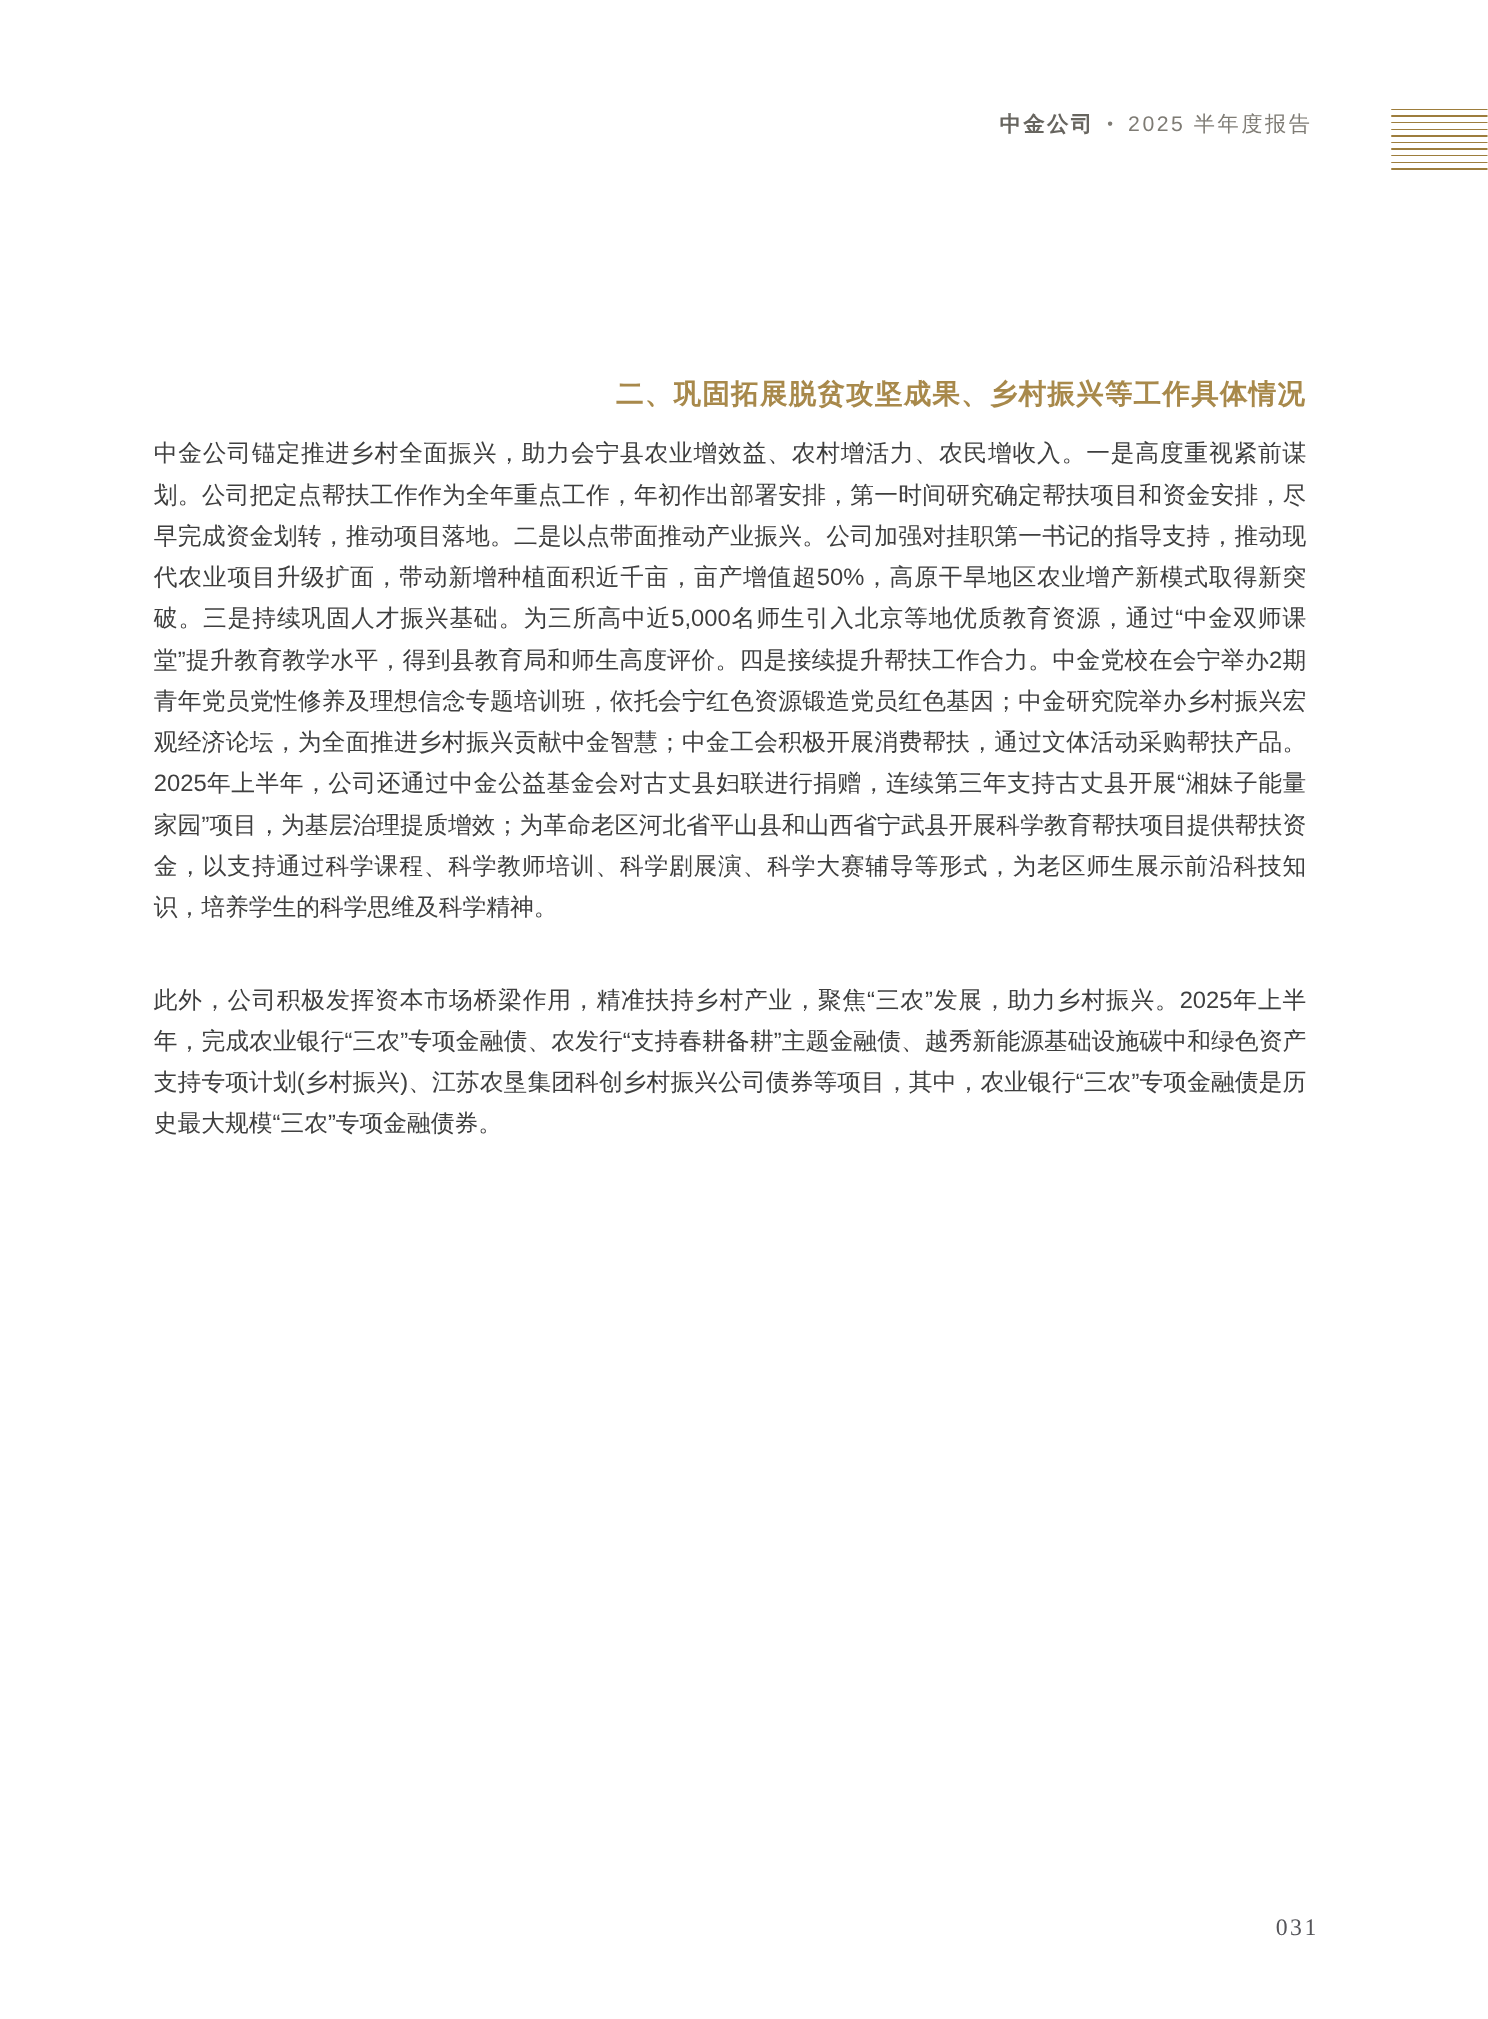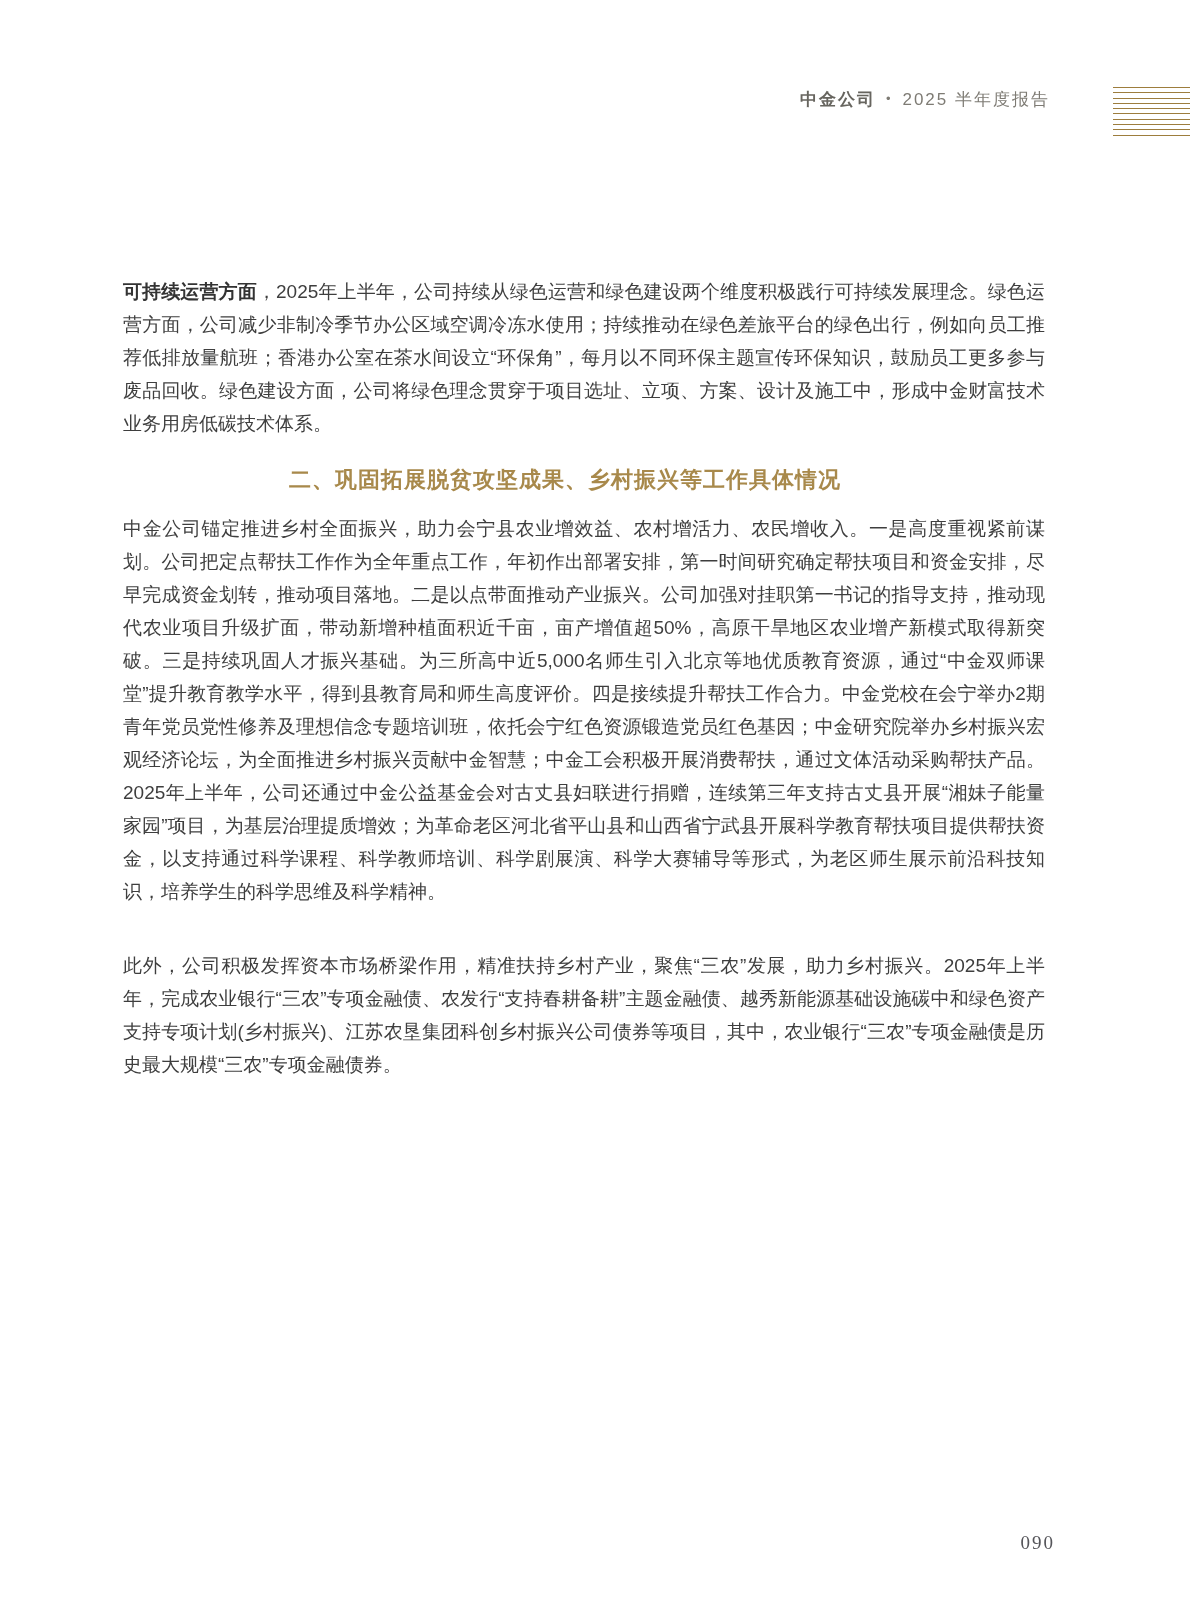--- a/index.html
+++ b/index.html
@@ -69,21 +69,21 @@
   .body-para strong { font-weight: bold; color: #333333; }
   .p-gap-small { margin-top: 26px; }
   .section-heading {
     margin-top: 24px;
     margin-left: -38px;
     margin-bottom: 16px;
     font-size: 22px;
     line-height: 32px;
     font-weight: bold;
     color: var(--accent, #a8894b);
-    text-align: center;
+    text-align: right;
     letter-spacing: 1px;
   }
   .p-gap { margin-top: 41px; }
 
   
   .page-number {
     position: absolute;
     top: 1532px;
     right: 135px;
     font-family: "Liberation Serif", serif;
@@ -98,26 +98,25 @@
 <div class="page">
 
   <div class="header">
     <span class="company">中金公司</span><span class="dot">•</span><span class="report">2025 半年度报告</span>
   </div>
 
   <div class="stripes"></div>
 
   <div class="content">
 
-    <p class="body-para"><strong>可持续运营方面</strong><span>，2025年上半年，公司持续从绿色运营和绿色建设两个维度积极践行可持续发展理念。绿色运营方面，公司减少非制冷季节办公区域空调冷冻水使用；持续推动在绿色差旅平台的绿色出行，例如向员工推荐低排放量航班；香港办公室在茶水间设立“环保角”，每月以不同环保主题宣传环保知识，鼓励员工更多参与废品回收。绿色建设方面，公司将绿色理念贯穿于项目选址、立项、方案、设计及施工中，形成中金财富技术业务用房低碳技术体系。</span></p>
 
 
     <h2 class="section-heading">二、巩固拓展脱贫攻坚成果、乡村振兴等工作具体情况</h2>
 
     <p class="body-para">中金公司锚定推进乡村全面振兴，助力会宁县农业增效益、农村增活力、农民增收入。一是高度重视紧前谋划。公司把定点帮扶工作作为全年重点工作，年初作出部署安排，第一时间研究确定帮扶项目和资金安排，尽早完成资金划转，推动项目落地。二是以点带面推动产业振兴。公司加强对挂职第一书记的指导支持，推动现代农业项目升级扩面，带动新增种植面积近千亩，亩产增值超50%，高原干旱地区农业增产新模式取得新突破。三是持续巩固人才振兴基础。为三所高中近5,000名师生引入北京等地优质教育资源，通过“中金双师课堂”提升教育教学水平，得到县教育局和师生高度评价。四是接续提升帮扶工作合力。中金党校在会宁举办2期青年党员党性修养及理想信念专题培训班，依托会宁红色资源锻造党员红色基因；中金研究院举办乡村振兴宏观经济论坛，为全面推进乡村振兴贡献中金智慧；中金工会积极开展消费帮扶，通过文体活动采购帮扶产品。2025年上半年，公司还通过中金公益基金会对古丈县妇联进行捐赠，连续第三年支持古丈县开展“湘妹子能量家园”项目，为基层治理提质增效；为革命老区河北省平山县和山西省宁武县开展科学教育帮扶项目提供帮扶资金，以支持通过科学课程、科学教师培训、科学剧展演、科学大赛辅导等形式，为老区师生展示前沿科技知识，培养学生的科学思维及科学精神。</p>
 
     <p class="body-para p-gap">此外，公司积极发挥资本市场桥梁作用，精准扶持乡村产业，聚焦“三农”发展，助力乡村振兴。2025年上半年，完成农业银行“三农”专项金融债、农发行“支持春耕备耕”主题金融债、越秀新能源基础设施碳中和绿色资产支持专项计划(乡村振兴)、江苏农垦集团科创乡村振兴公司债券等项目，其中，农业银行“三农”专项金融债是历史最大规模“三农”专项金融债券。</p>
 
   </div>
 
-  <div class="page-number">090</div>
+  <div class="page-number">031</div>
 
 </div>
 
 </body></html>

